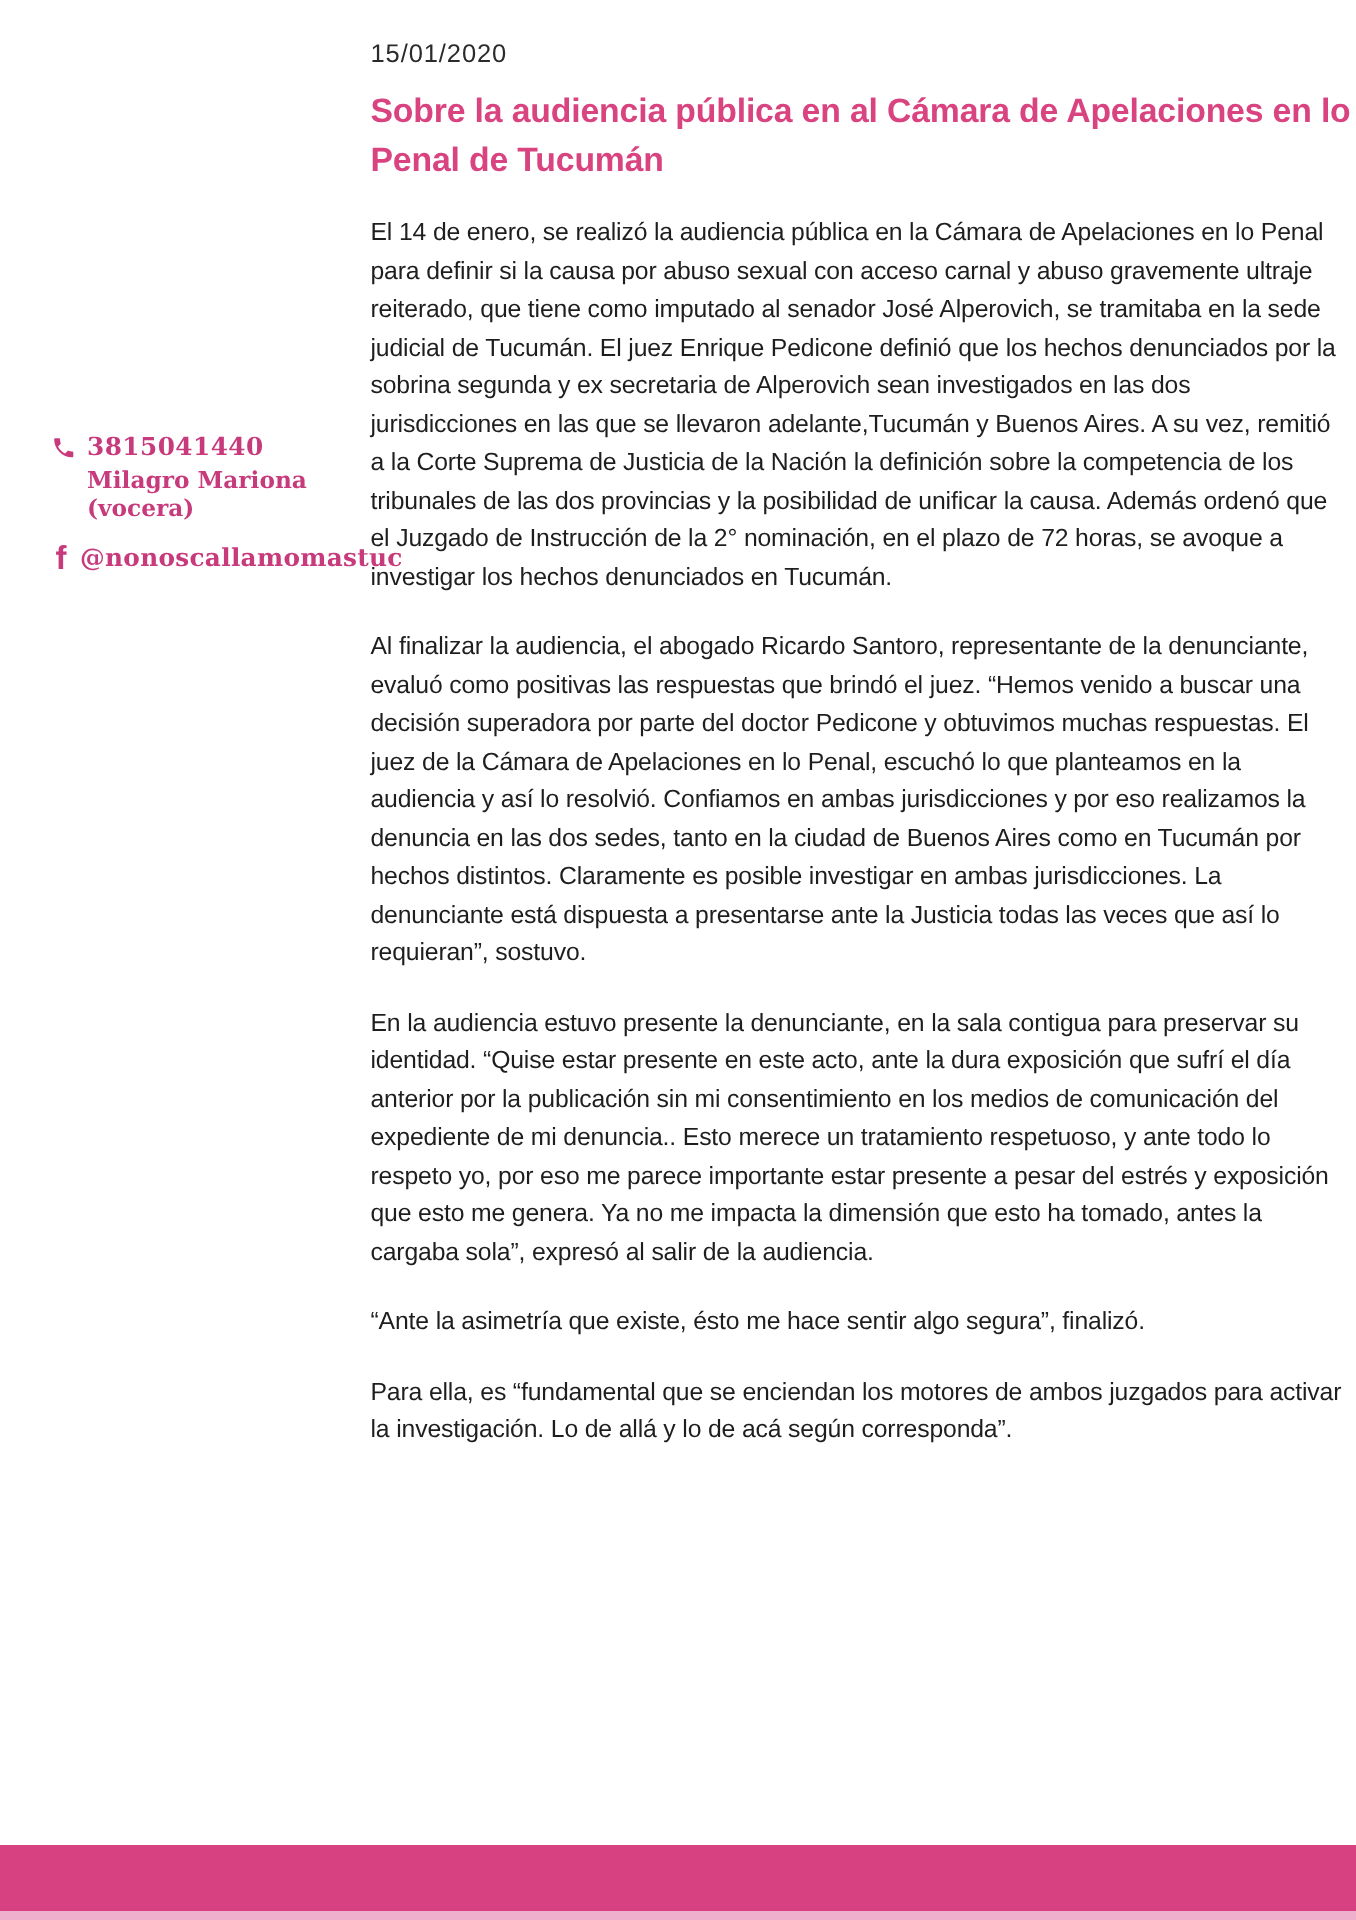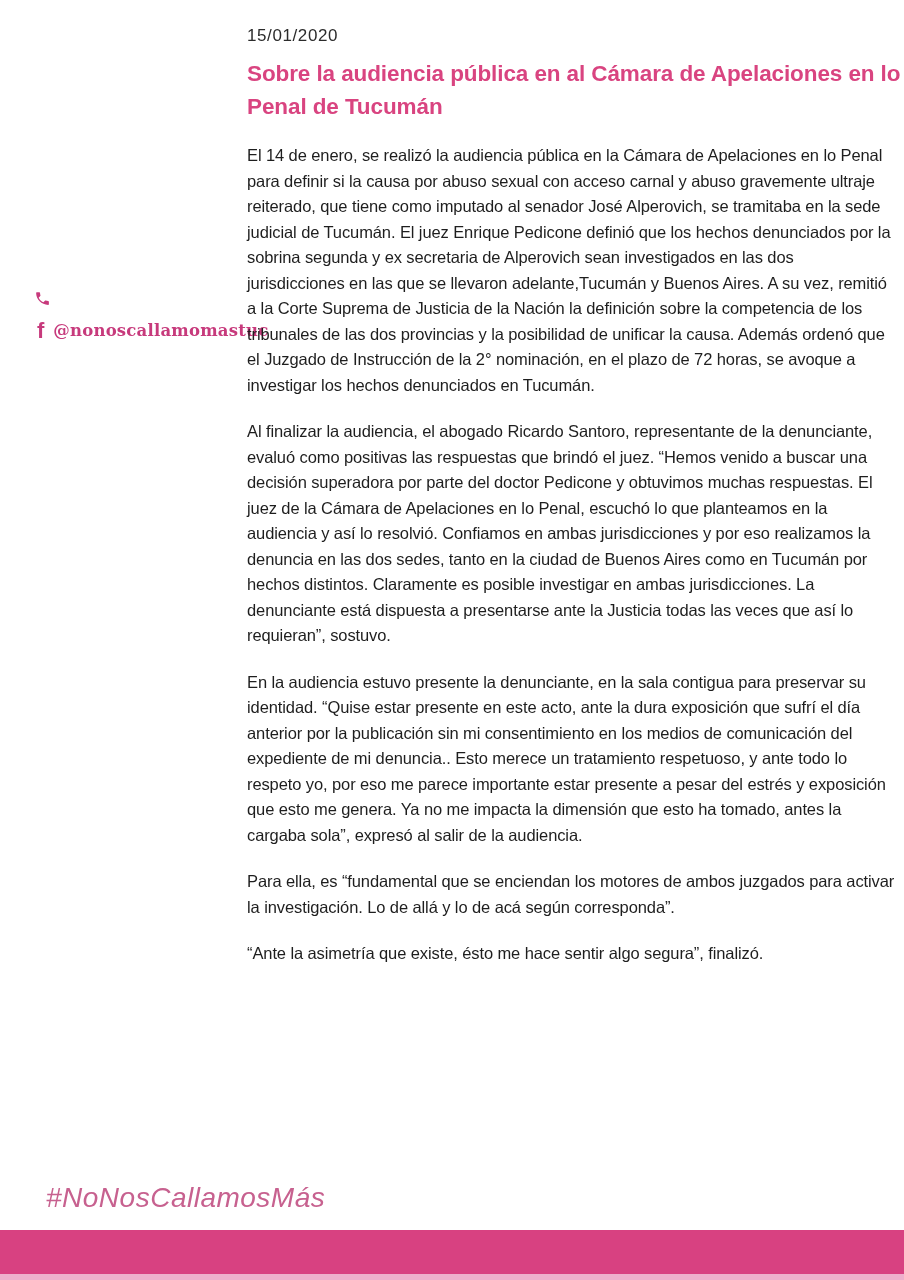--- a/index.html
+++ b/index.html
@@ -73,33 +73,36 @@
   <h1 class="title" style="margin:0;">Sobre la audiencia pública en al Cámara de Apelaciones en lo Penal de Tucumán</h1>
 
 
   <div class="contact">
     <div class="contact-row">
       <span class="phone-icon-wrap">
         <svg viewBox="0 0 24 24" width="17" height="17">
           <path fill="#c73a7c" d="M6.62 10.79c1.44 2.83 3.76 5.14 6.59 6.59l2.2-2.2c.27-.27.67-.36 1.02-.24 1.12.37 2.33.57 3.57.57.55 0 1 .45 1 1V20c0 .55-.45 1-1 1-9.39 0-17-7.61-17-17 0-.55.45-1 1-1h3.5c.55 0 1 .45 1 1 0 1.25.2 2.45.57 3.57.11.35.03.74-.25 1.02l-2.2 2.2z"></path>
         </svg>
       </span>
+      <span class="phone-lines">
+        <span class="phone-number">3815041440</span>
+        <span class="phone-name">Milagro Mariona (vocera)</span>
+      </span>
     </div>
     <div class="contact-row fb">
       <span class="fb-glyph">f</span>
       <span class="fb-handle">@nonoscallamomastuc</span>
     </div>
   </div>
 
   <div class="article">
     <p>El 14 de enero, se realizó la audiencia pública en la Cámara de Apelaciones en lo Penal para definir si la causa por abuso sexual con acceso carnal y abuso gravemente ultraje reiterado, que tiene como imputado al senador José Alperovich, se tramitaba en la sede judicial de Tucumán. El juez Enrique Pedicone definió que los hechos denunciados por la sobrina segunda y ex secretaria de Alperovich sean investigados en las dos jurisdicciones en las que se llevaron adelante,Tucumán y Buenos Aires. A su vez, remitió a la Corte Suprema de Justicia de la Nación la definición sobre la competencia de los tribunales de las dos provincias y la posibilidad de unificar la causa. Además ordenó que el Juzgado de Instrucción de la 2° nominación, en el plazo de 72 horas, se avoque a investigar los hechos denunciados en Tucumán.</p>
     <p>Al finalizar la audiencia, el abogado Ricardo Santoro, representante de la denunciante, evaluó como positivas las respuestas que brindó el juez. “Hemos venido a buscar una decisión superadora por parte del doctor Pedicone y obtuvimos muchas respuestas. El juez de la Cámara de Apelaciones en lo Penal, escuchó lo que planteamos en la audiencia y así lo resolvió. Confiamos en ambas jurisdicciones y por eso realizamos la denuncia en las dos sedes, tanto en la ciudad de Buenos Aires como en Tucumán por hechos distintos. Claramente es posible investigar en ambas jurisdicciones. La denunciante está dispuesta a presentarse ante la Justicia todas las veces que así lo requieran”, sostuvo.</p>
     <p>En la audiencia estuvo presente la denunciante, en la sala contigua para preservar su identidad. “Quise estar presente en este acto, ante la dura exposición que sufrí el día anterior por la publicación sin mi consentimiento en los medios de comunicación del expediente de mi denuncia.. Esto merece un tratamiento respetuoso, y ante todo lo respeto yo, por eso me parece importante estar presente a pesar del estrés y exposición que esto me genera. Ya no me impacta la dimensión que esto ha tomado, antes la cargaba sola”, expresó al salir de la audiencia.</p>
+    <p>“Ante la asimetría que existe, ésto me hace sentir algo segura”, finalizó.</p>
     <p>Para ella, es “fundamental que se enciendan los motores de ambos juzgados para activar la investigación. Lo de allá y lo de acá según corresponda”.</p>
-    <p>“Ante la asimetría que existe, ésto me hace sentir algo segura”, finalizó.</p>
   </div>
 
-  <div class="hashtag">#NoNosCallamosMás</div>
 
   <div class="bottom-bar"></div>
   <div class="bottom-strip"></div>
 
 </div>
 
 </body></html>

